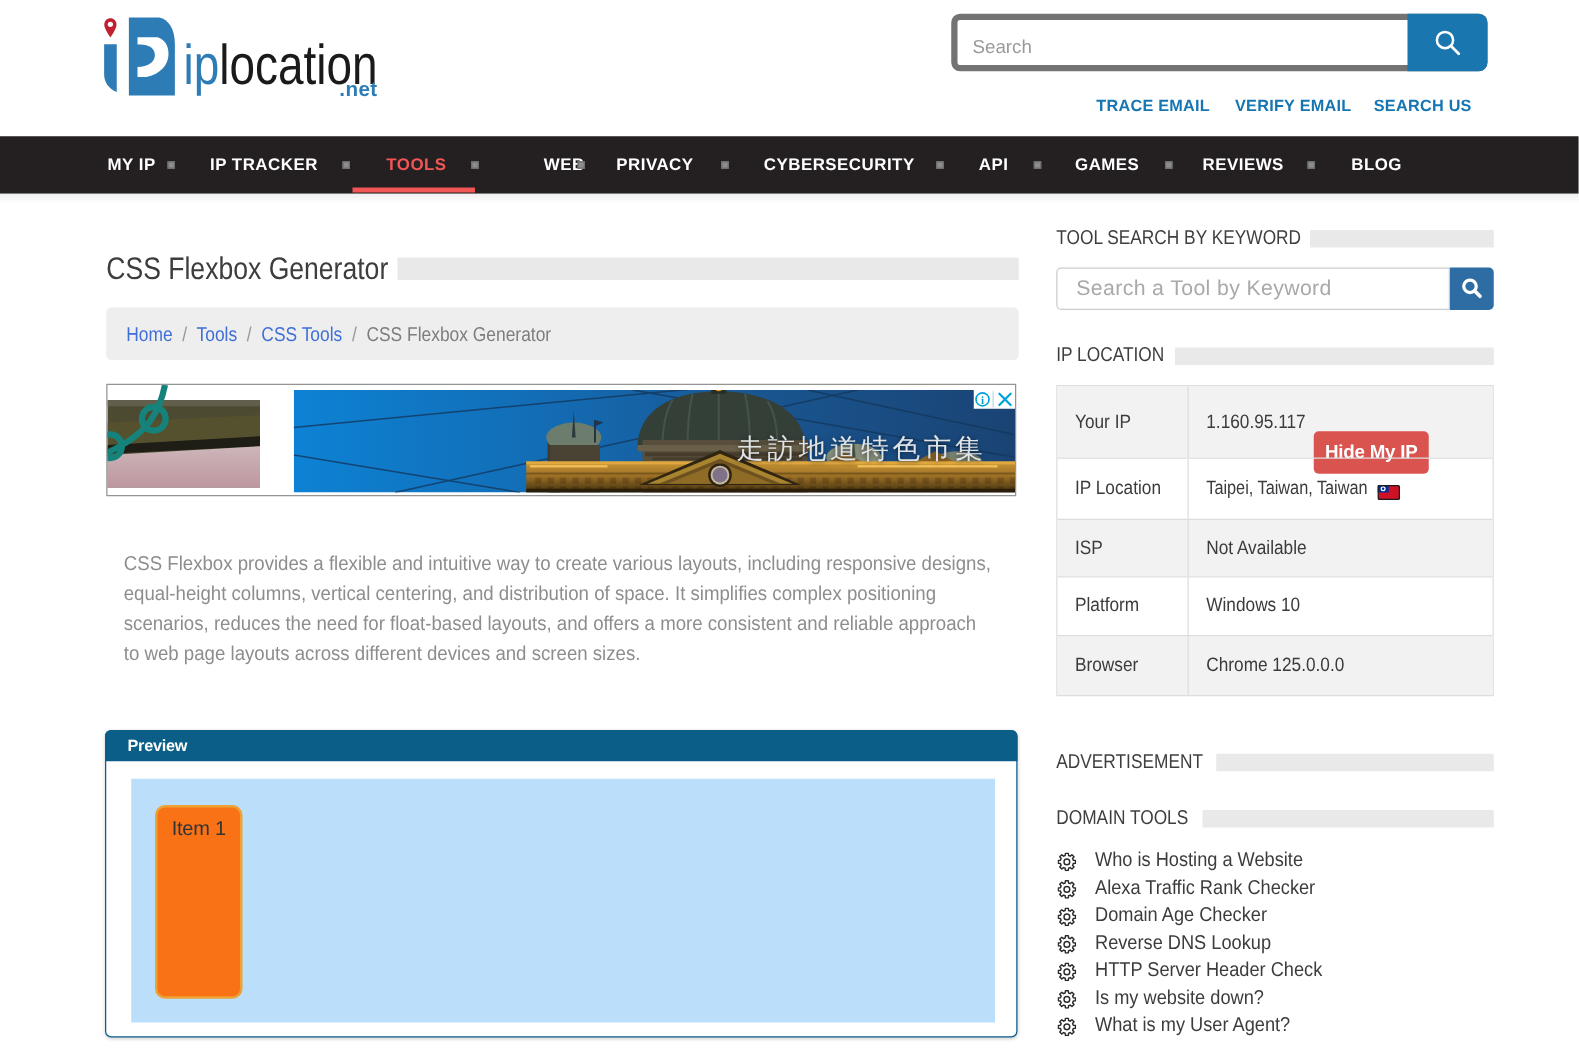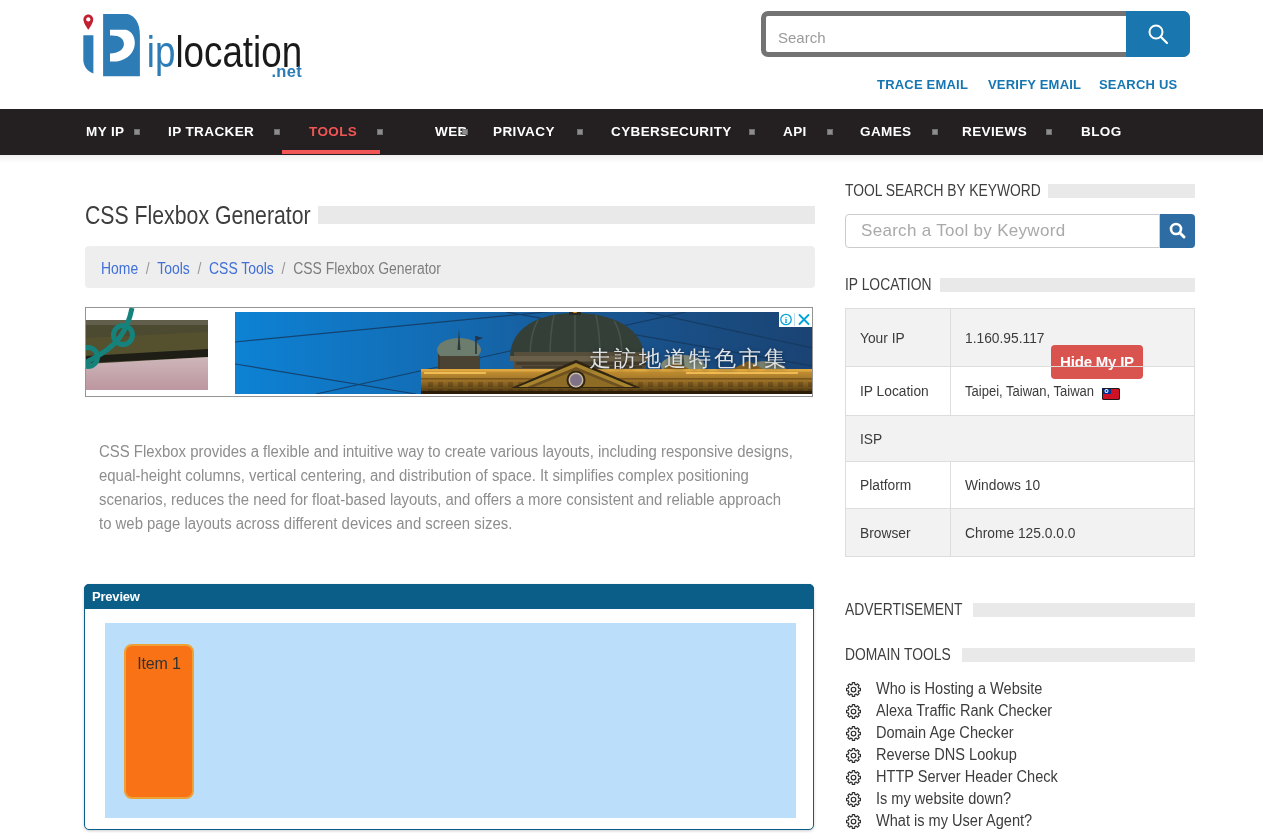--- a/index.html
+++ b/index.html
@@ -36,21 +36,21 @@
 #crumb a { color:#3f6fd7; text-decoration:none; }
 #crumb .cur { color:#7d7d7d; }
 #ad { left:85px; top:307px; width:728px; height:90px; border:1px solid #949494; background:#fff; }
 
 #desc { left:99px; top:440px; width:max-content; font-size:16px; line-height:24px; color:#8d8d8d;
   letter-spacing:0; transform:scaleX(.932); transform-origin:left top; white-space:nowrap; }
 
 #preview { left:84px; top:584px; width:730px; height:246px; background:#fff;
   border:1px solid #0b5e87; border-radius:5px; box-shadow:0 1px 3px rgba(0,0,0,.2); }
 #pv-head { position:absolute; left:-1px; top:-1px; width:730px; height:25px; background:#0b5e87;
-  border-radius:5px 5px 0 0; color:#fff; font-size:13px; font-weight:bold; line-height:25px; padding-left:8px; letter-spacing:-.2px;}
+  border-radius:5px 5px 0 0; color:#fff; font-size:13px; font-weight:bold; line-height:25px; padding-left:18px; letter-spacing:-.2px;}
 #pv-blue { position:absolute; left:20px; top:38px; width:691px; height:195px; background:#bbdefb; }
 #pv-item { position:absolute; left:19px; top:21px; width:70px; height:155px; background:#f97316;
   border:2px solid #eea236; border-radius:8px; font-size:16px; color:#333; text-align:center;
   padding-top:9px; letter-spacing:-.2px; }
 
 
 .sbh { font-size:16px; color:#3e3e3e; letter-spacing:0; white-space:nowrap;
   transform:scaleX(.865); transform-origin:left top; }
 .sbbar { position:absolute; background:#e9e9e9; height:14px; }
 #tsbk { left:845px; top:182px; }
@@ -294,20 +294,23 @@
           <rect width="18" height="12" rx="1.5" fill="#cf1126"></rect>
           <rect width="9" height="6" fill="#002f95"></rect>
           <circle cx="4.5" cy="3" r="2" fill="#fff"></circle>
           <circle cx="4.5" cy="3" r="1" fill="#002f95"></circle>
           <rect x=".5" y=".5" width="17" height="11" rx="1.5" fill="none" stroke="#1b1b1b" stroke-width="1"></rect>
         </svg>
   </div>
     </div>
   <div class="row g" style="height:46px;">
       <div class="lbl"><span>ISP</span></div>
+      <div class="val">
+        <span class="vt">Not Available</span>
+      </div>
     </div>
   <div class="row" style="height:47px;">
       <div class="lbl"><span>Platform</span></div>
       <div class="val">
         <span class="vt">Windows 10</span>
       </div>
     </div>
   <div class="row g" style="height:48px;">
       <div class="lbl"><span>Browser</span></div>
       <div class="val">

